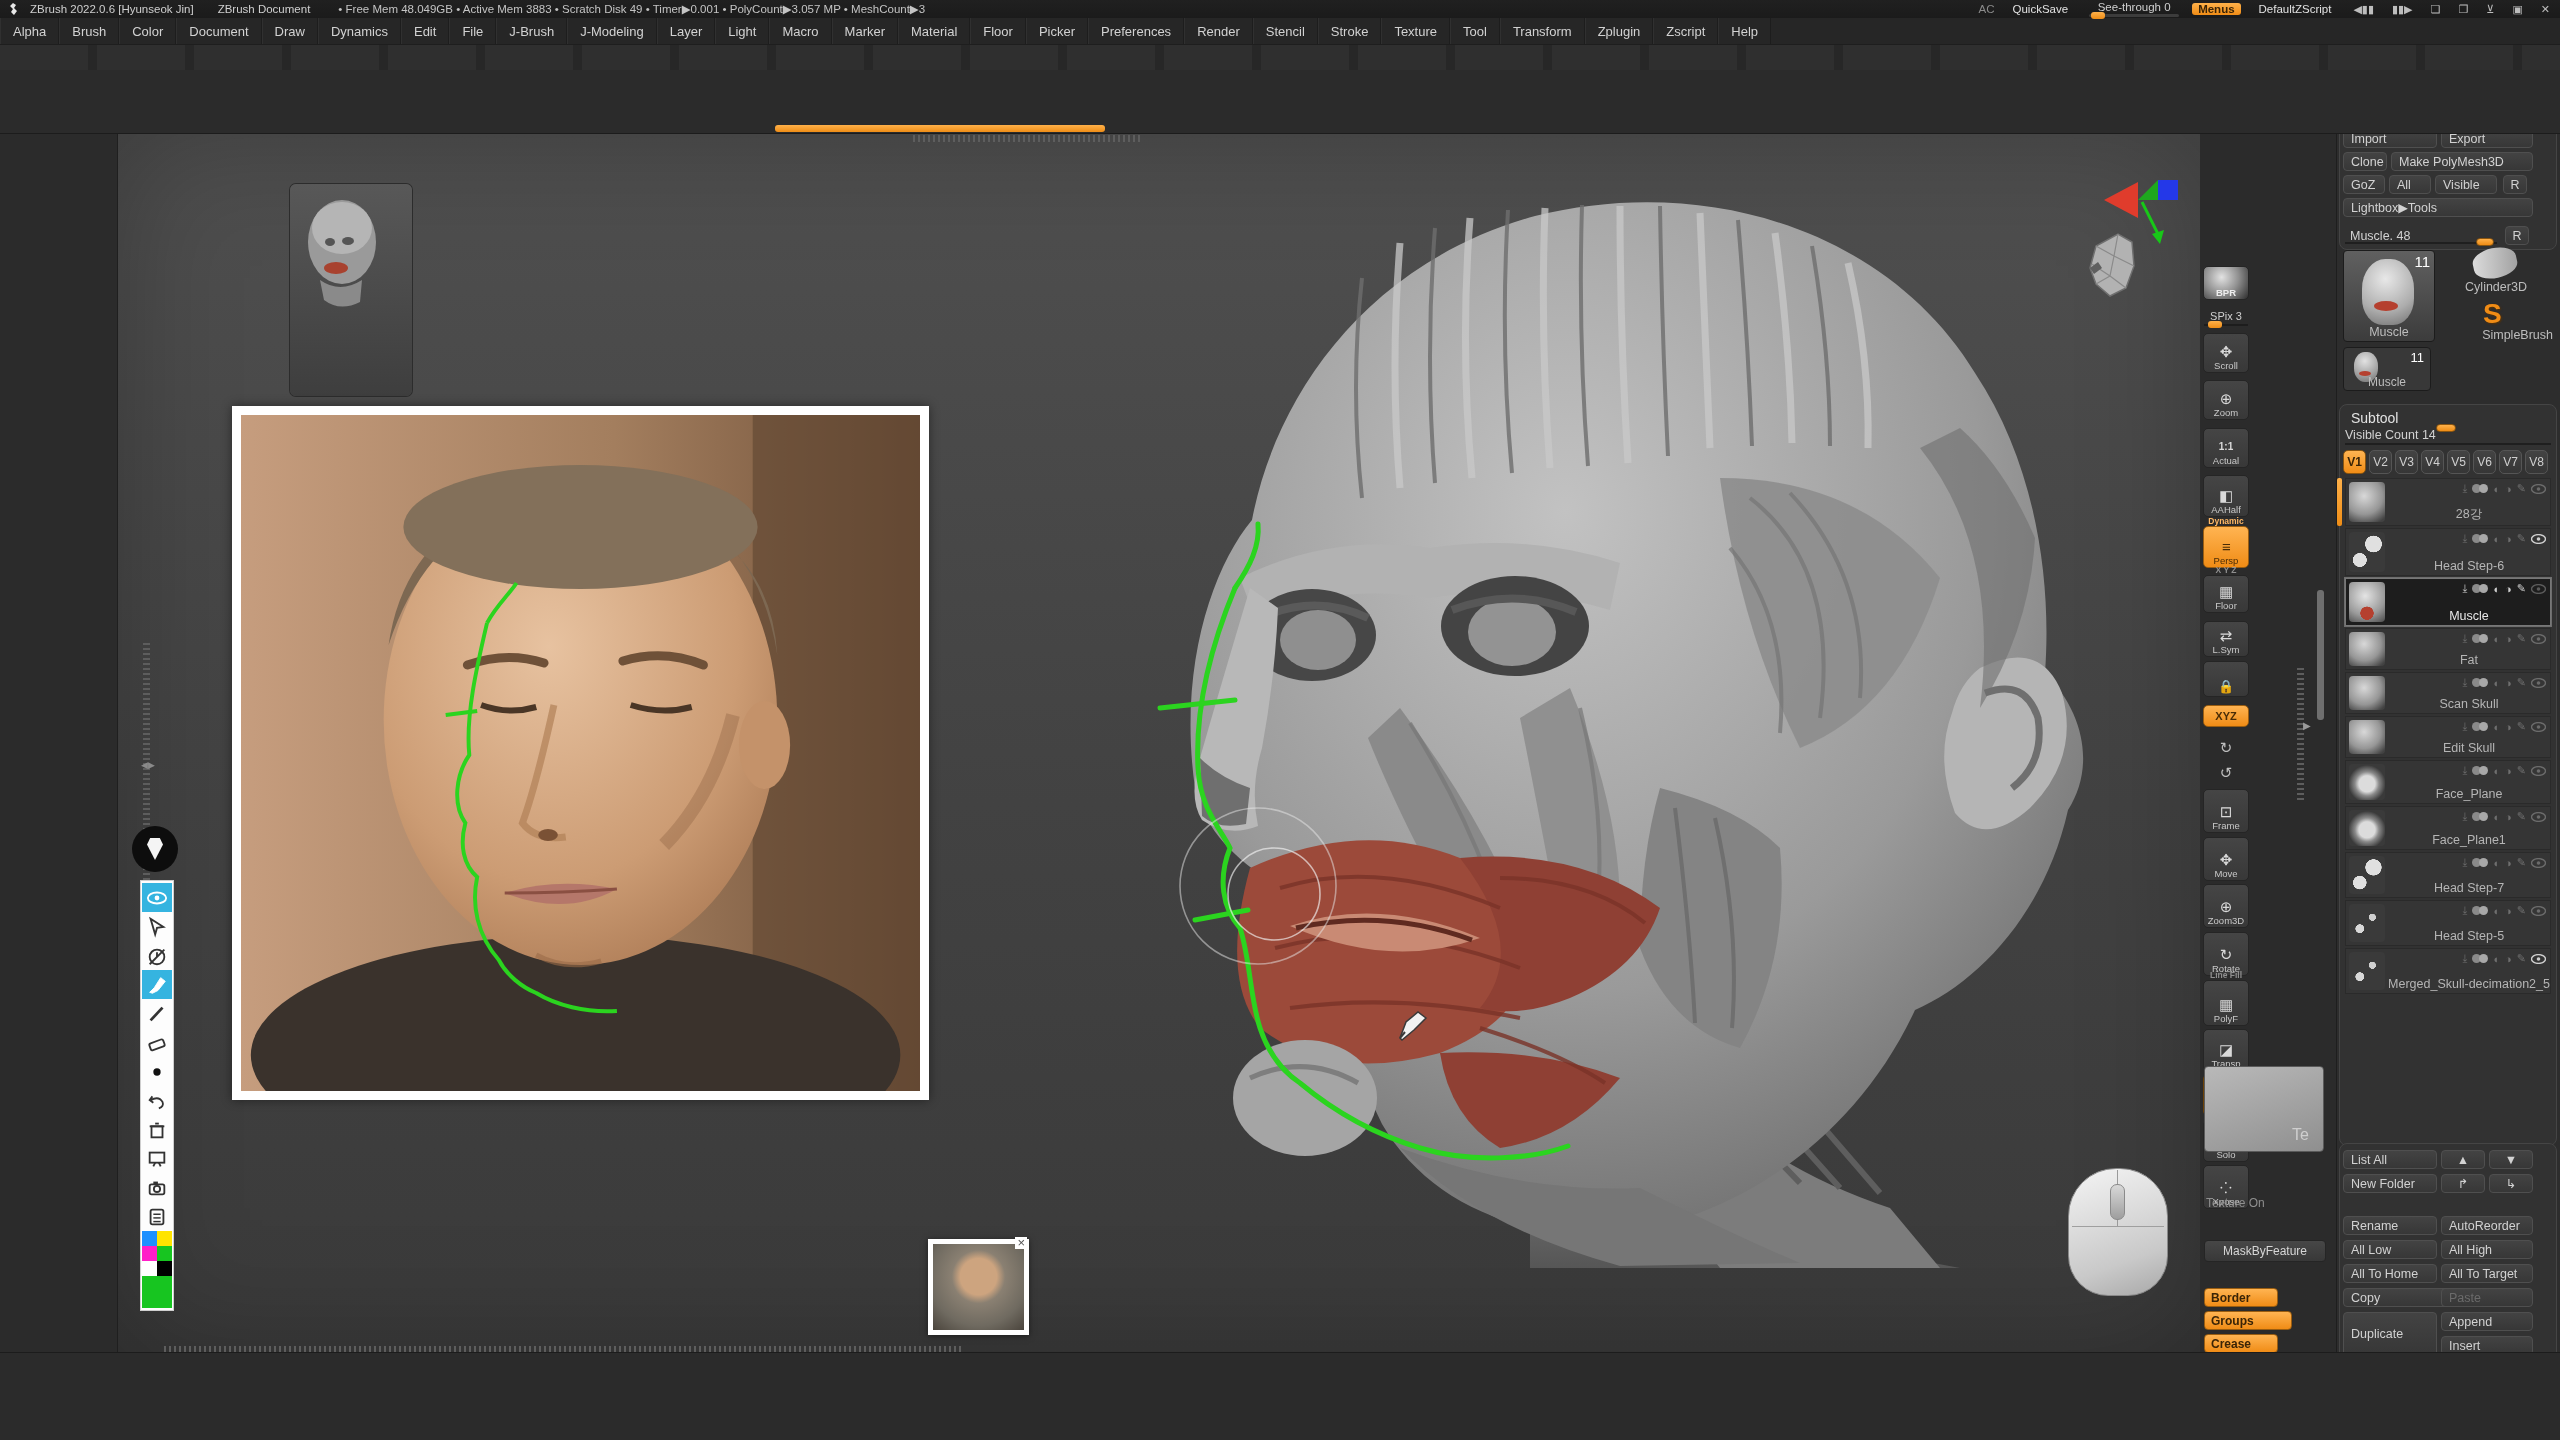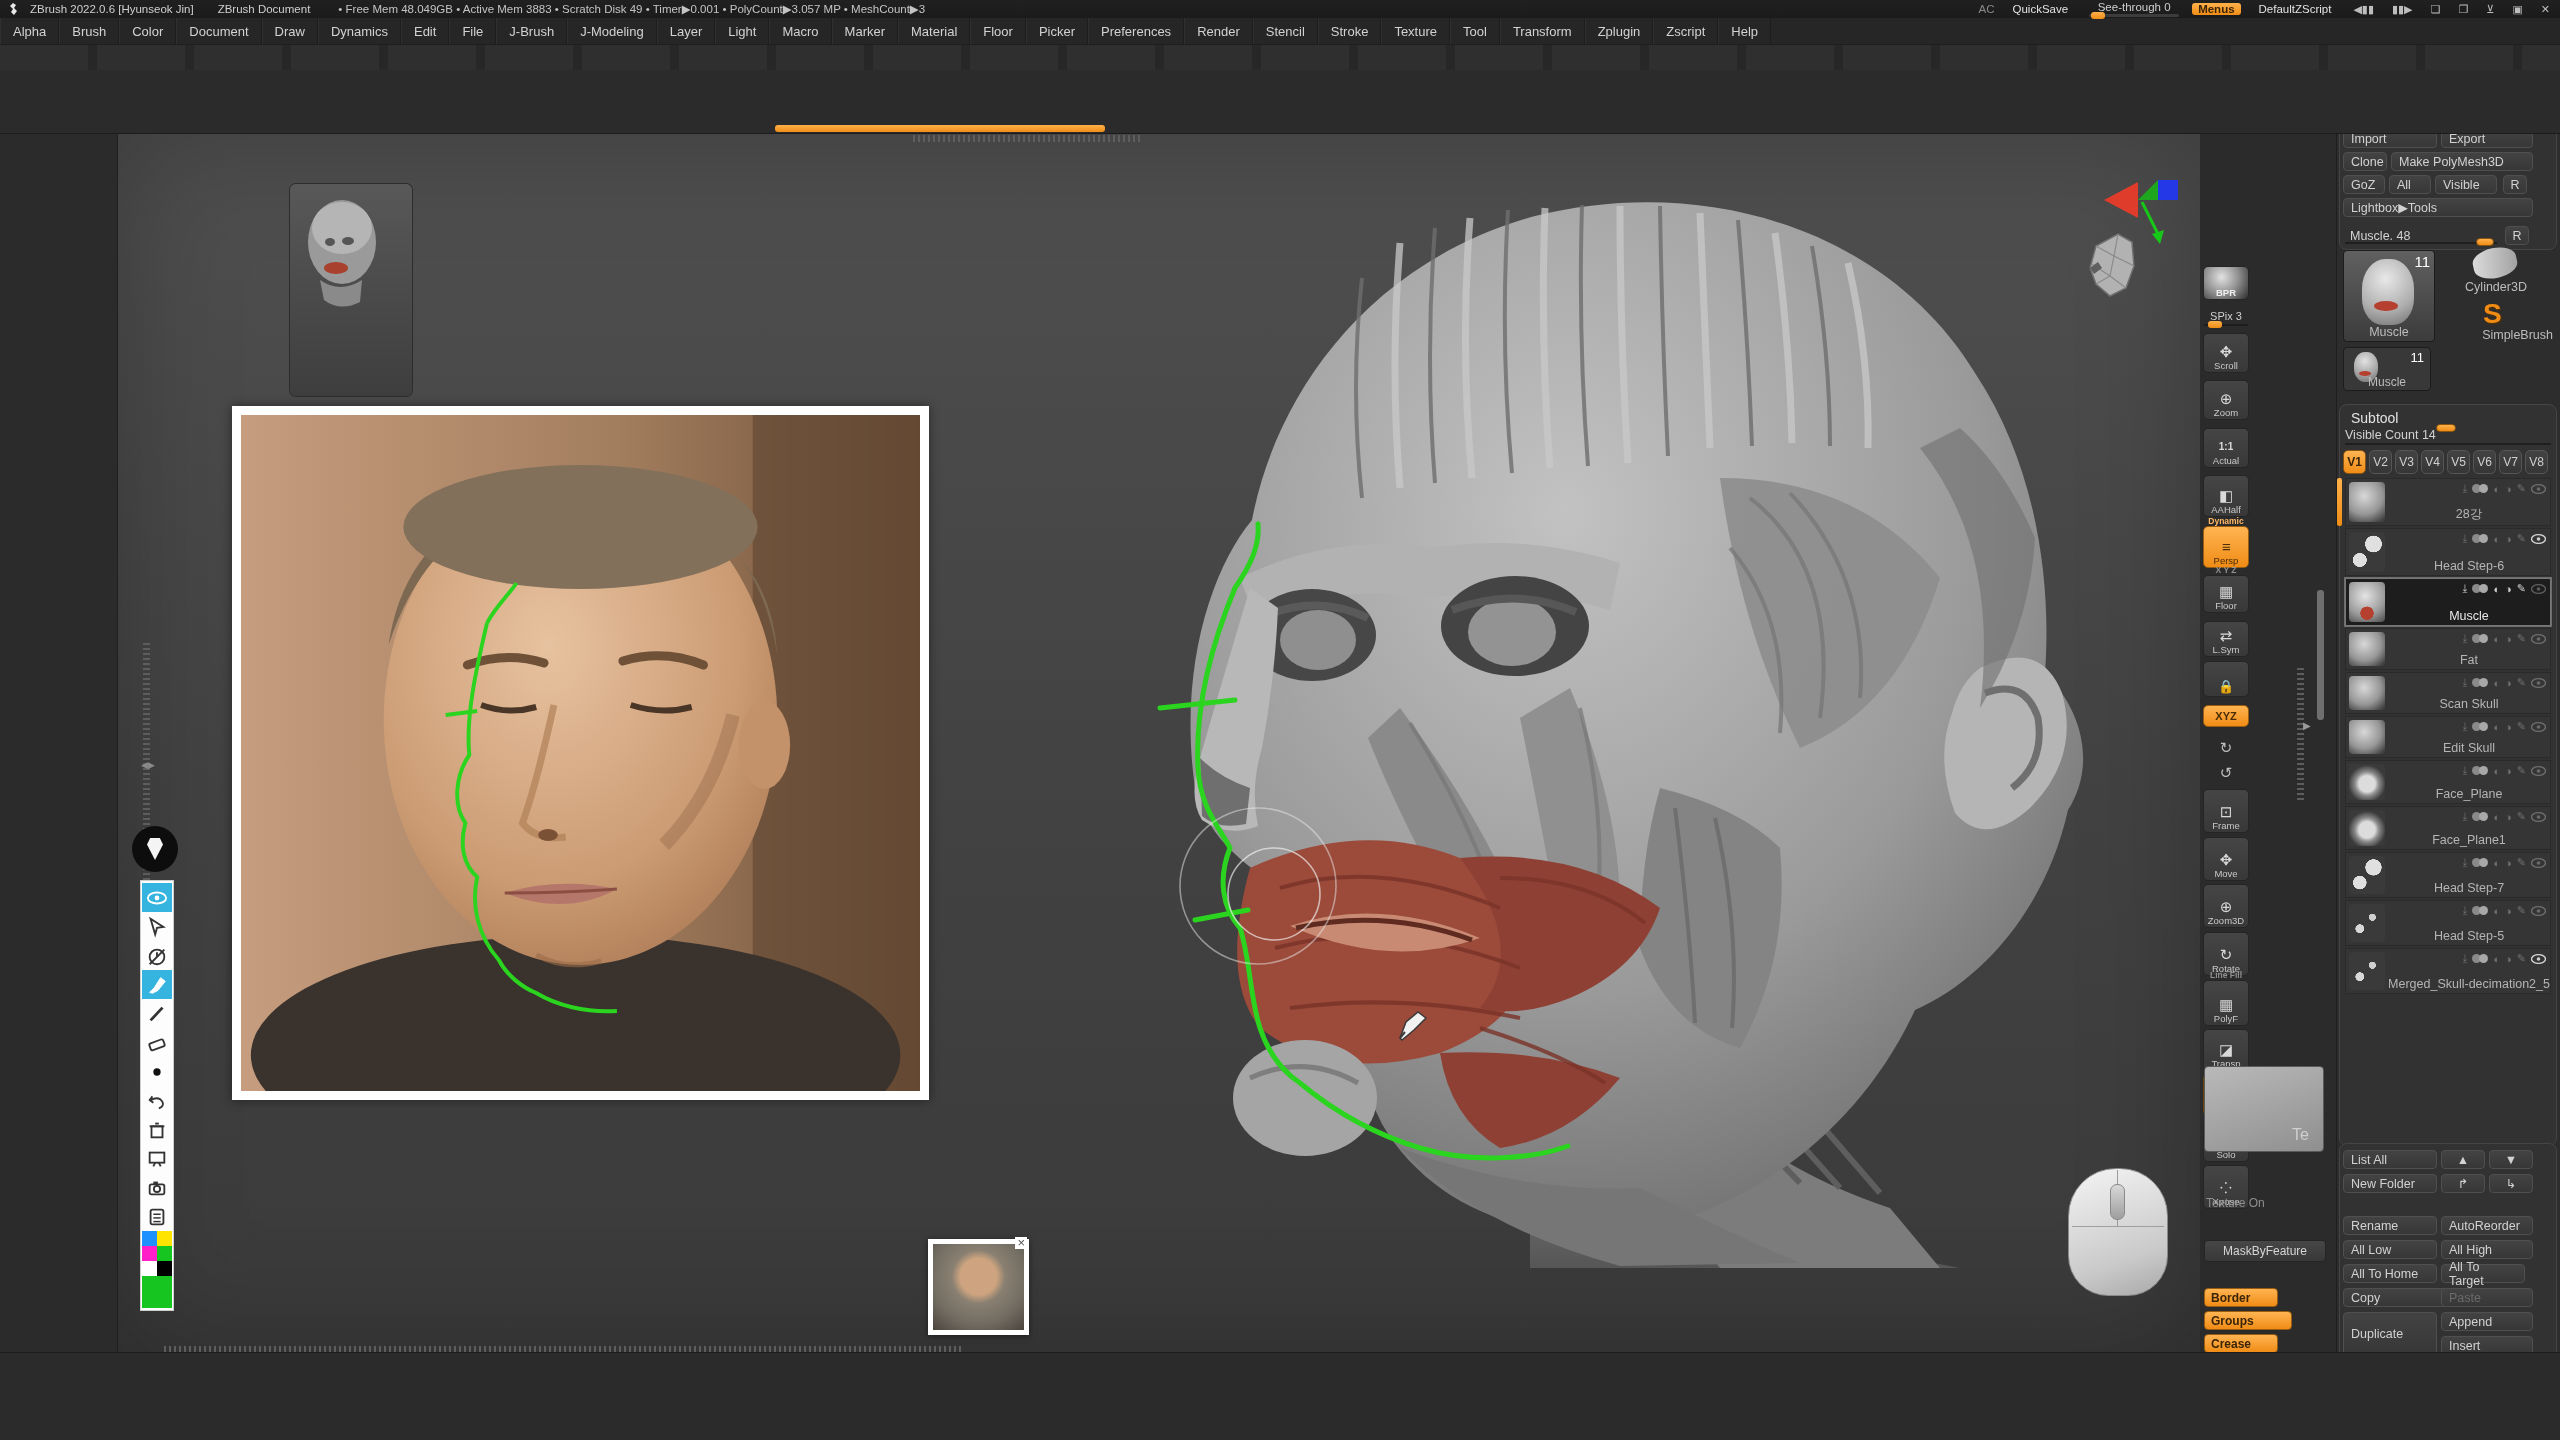--- a/index.html
+++ b/index.html
@@ -1371,21 +1371,21 @@
       </div>
       <div class="pb" style="left: 6px; top: 1240px; width: 94px; position: absolute;">
         <span>All Low</span>
       </div>
       <div class="pb" style="left: 104px; top: 1240px; width: 92px; position: absolute;">
         <span>All High</span>
       </div>
       <div class="pb" style="left: 6px; top: 1264px; width: 94px; position: absolute;">
         <span>All To Home</span>
       </div>
-      <div class="pb" style="left: 104px; top: 1264px; width: 84px; position: absolute;">
+      <div class="pb" style="left: 104px; top: 1264px; width: 92px; position: absolute;">
         <span>All To Target</span>
       </div>
       <div class="pb" style="left: 6px; top: 1288px; width: 112px; position: absolute;">
         <span>Copy</span>
       </div>
       <div class="pb dim" style="left: 104px; top: 1288px; width: 92px; position: absolute;">
         <span>Paste</span>
       </div>
       <div class="pb" style="left: 6px; top: 1312px; width: 94px; height: 44px; position: absolute;">
         <span>Duplicate</span>

